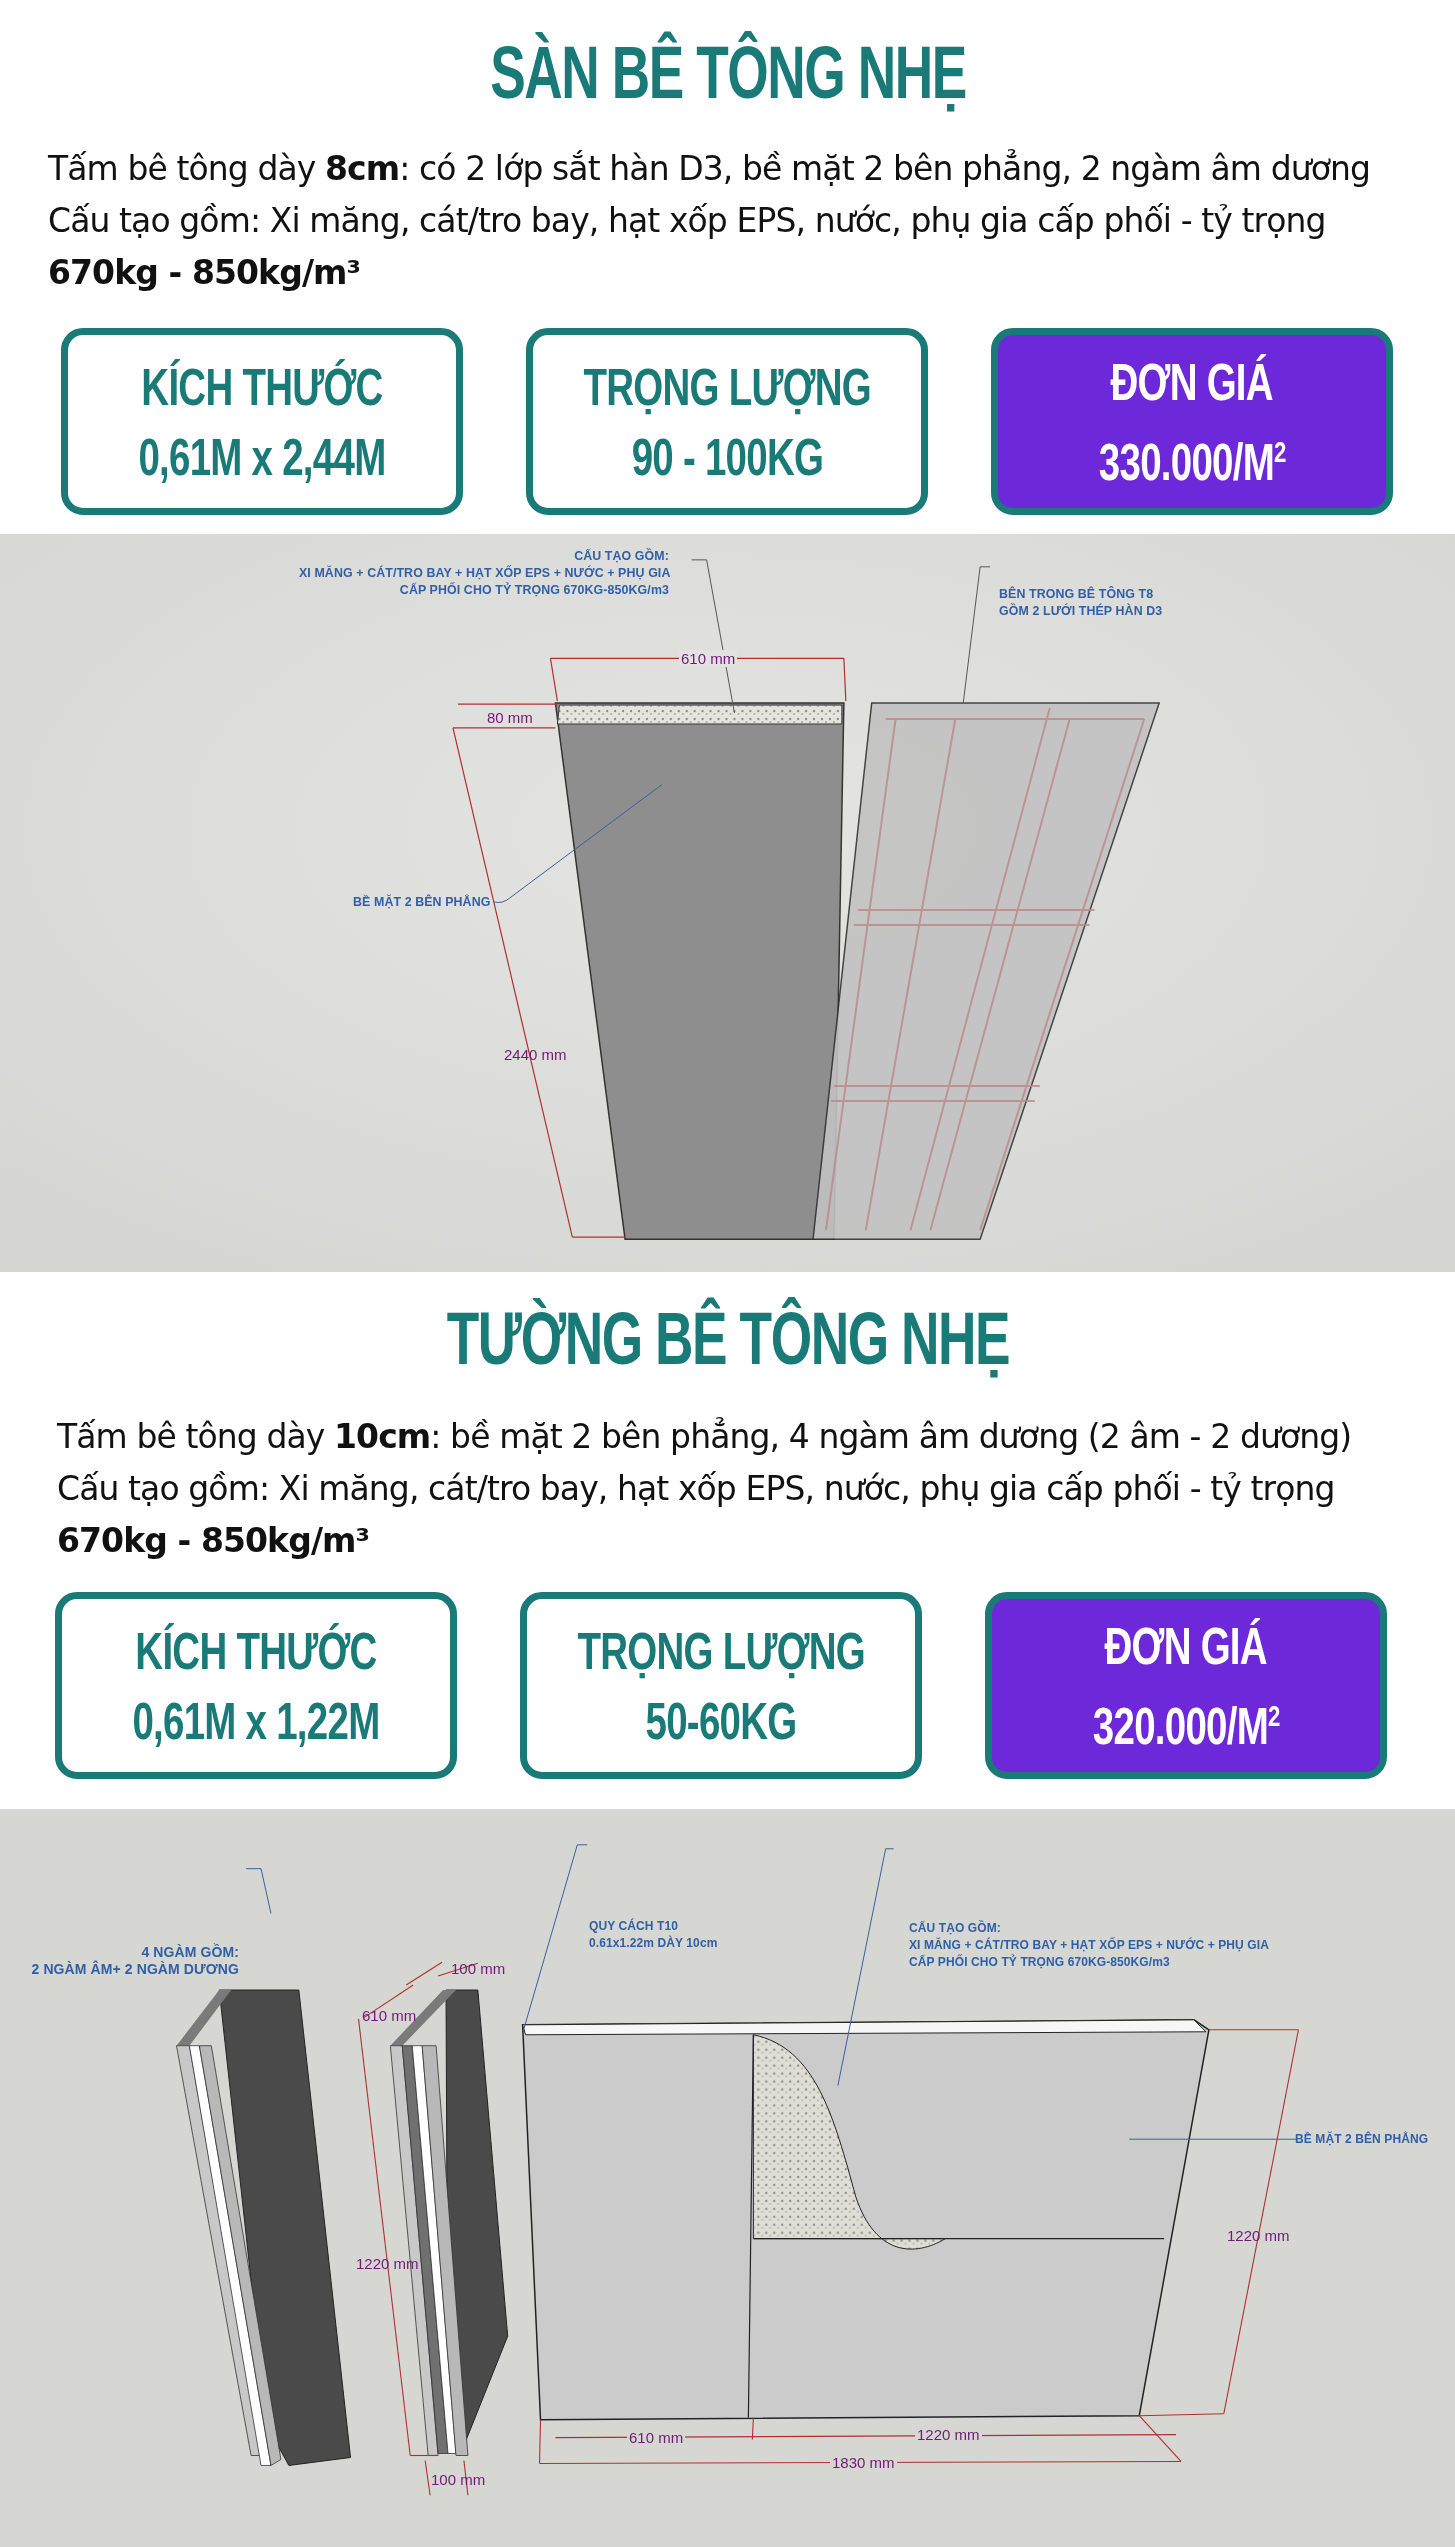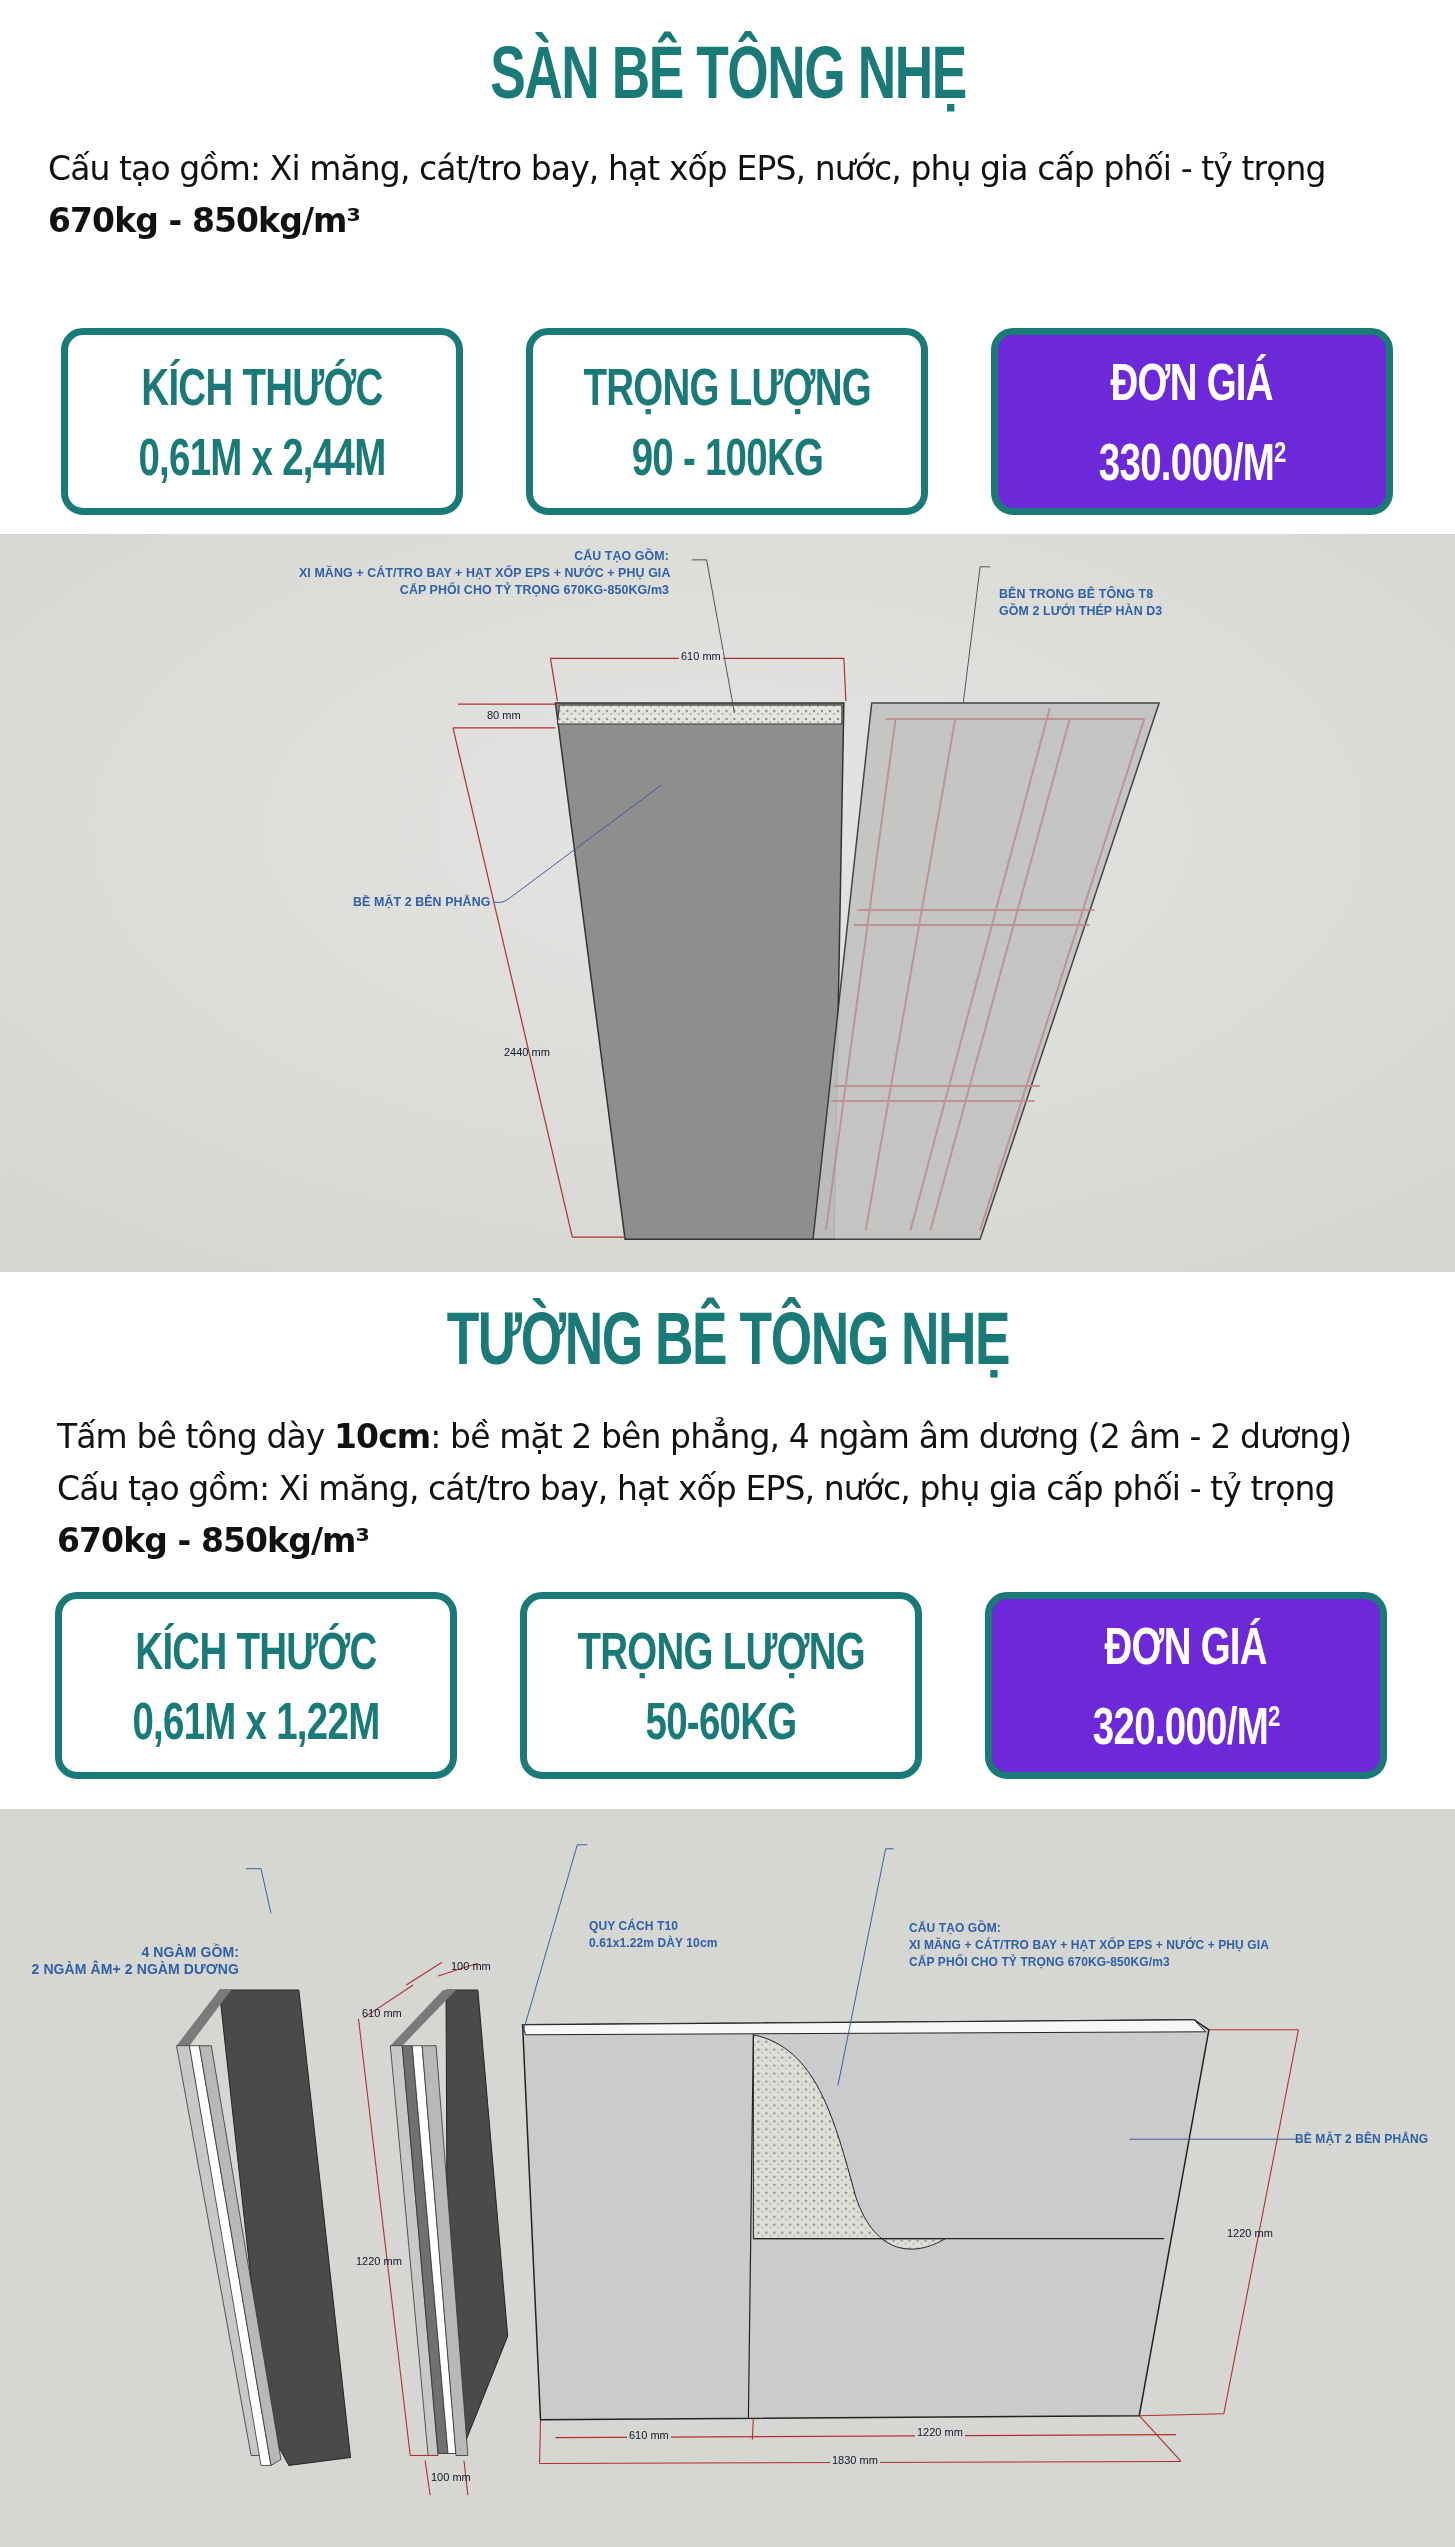--- a/index.html
+++ b/index.html
@@ -37,30 +37,31 @@
     position: absolute; left: 0; width: 1456px; overflow: hidden;
   }
   .diagram svg { position: absolute; left: 0; top: 0; }
   .lbl {
     position: absolute; font-family: Liberation Sans, sans-serif; font-weight: bold;
     color: #2f5fa6; font-size: 12.4px; line-height: 17px; white-space: nowrap;
     letter-spacing: 0.1px;
   }
   .lbl.right { text-align: right; }
   .dim {
-    position: absolute; font-family: "Liberation Sans", sans-serif; color: #0f172a;
-    font-size: 11px; white-space: nowrap;
+    position: absolute; font-family: "Liberation Sans", sans-serif; color: #701a75;
+    font-size: 15px; white-space: nowrap;
   }
 </style>
 </head>
 <body>
 
 <div class="title" style="top:30px;">SÀN BÊ TÔNG NHẸ</div>
 
 <div class="desc" style="left:48px; top:143px;">
+  <div><span>Tấm bê tông dày </span><b>8cm</b><span>: có 2 lớp sắt hàn D3, bề mặt 2 bên phẳng, 2 ngàm âm dương</span></div>
   <div>Cấu tạo gồm: Xi măng, cát/tro bay, hạt xốp EPS, nước, phụ gia cấp phối - tỷ trọng</div>
   <div><b>670kg - 850kg/m³</b></div>
 </div>
 
 <div class="box" style="left:61px; top:328px;">
   <div class="line">KÍCH THƯỚC</div>
   <div class="line">0,61M x 2,44M</div>
 </div>
 <div class="box" style="left:526px; top:328px;">
   <div class="line">TRỌNG LƯỢNG</div>

